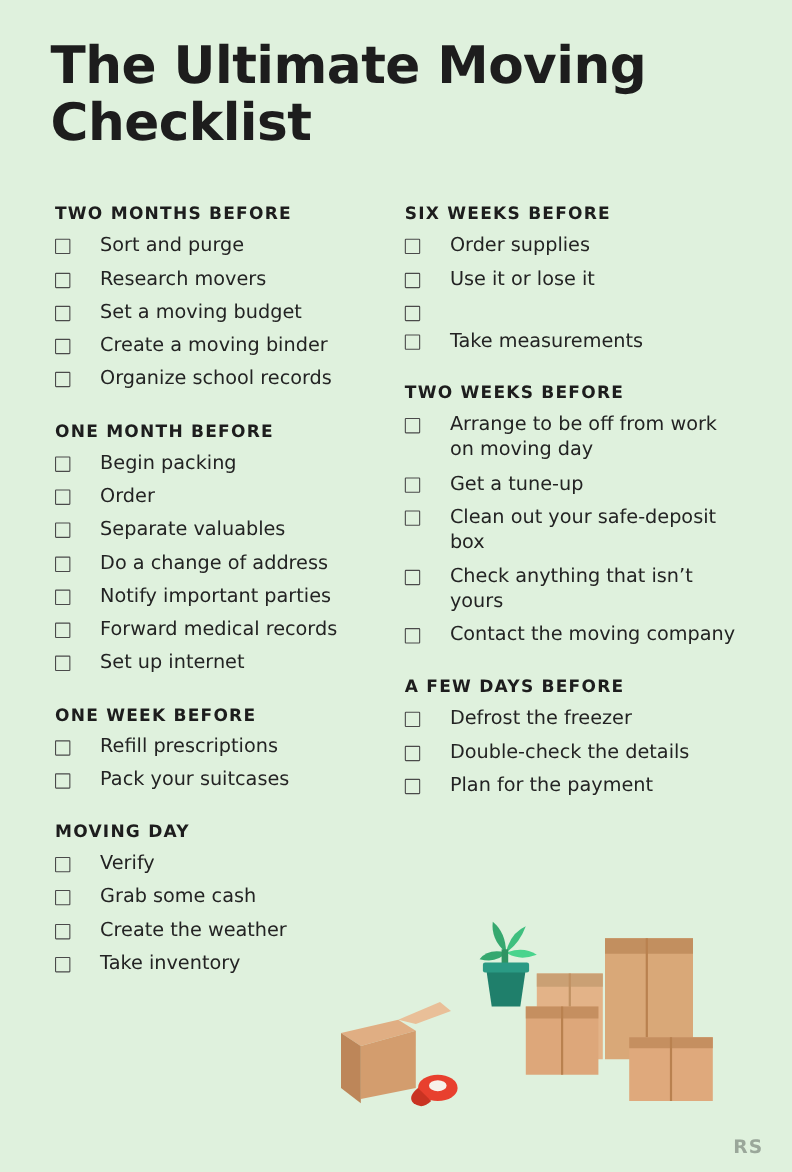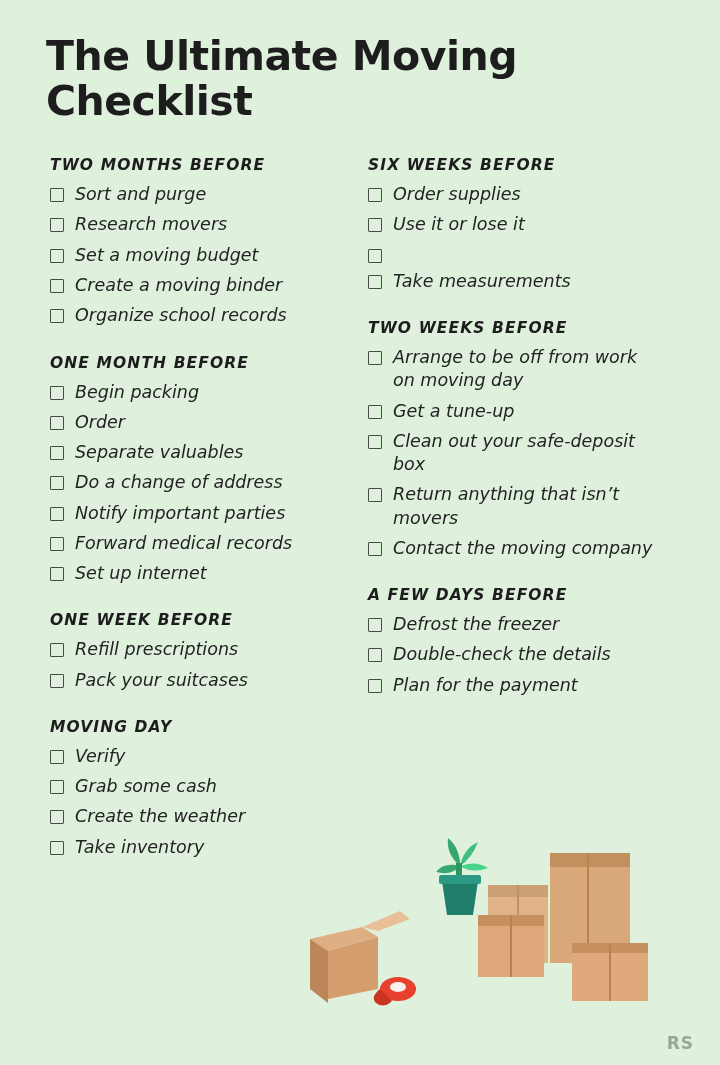--- a/index.html
+++ b/index.html
@@ -17,35 +17,34 @@
   }
   .page {
     position: relative;
     width: 720px;
     height: 1065px;
     box-sizing: border-box;
     padding: 34px 40px 0 40px;
   }
   .title {
     font-family: "DejaVu Sans", sans-serif;
-    font-size: 41px;
+    font-size: 47px;
     font-weight: bold;
     letter-spacing: -0.5px;
     color: #1d1d1d;
-    margin: 0 0 32px 6px;
+    margin: 0 0 48px 6px;
     line-height: 1.1;
   }
   .columns {
     display: flex;
     gap: 0px;
   }
   .col {
     width: 50%;
     box-sizing: border-box;
-    font-style: italic;
   }
   .col-left { padding-left: 10px; padding-right: 14px; }
   .col-right { padding-left: 8px; }
 
   .section { margin-bottom: 26px; }
   .section-title {
     font-size: 15.5px;
     font-weight: bold;
     letter-spacing: 1.1px;
     color: #1d1d1d;
@@ -54,20 +53,21 @@
   }
   ul.items {
     list-style: none;
     margin: 0;
     padding: 0;
   }
   ul.items li {
     display: flex;
     align-items: flex-start;
     margin-bottom: 7px;
+    gap: 16px;
   }
   .box {
     flex: 0 0 auto;
     width: 12px;
     height: 12px;
     border: 1.6px solid #4a4a4a;
     margin-top: 5px;
     margin-right: 11px;
     background: transparent;
     border-radius: 1px;
@@ -230,21 +230,21 @@
             <li>
               <span class="box"></span>
               <span class="item-text">Get a tune-up</span>
             </li>
             <li>
               <span class="box"></span>
               <span class="item-text">Clean out your safe-deposit box</span>
             </li>
             <li>
               <span class="box"></span>
-              <span class="item-text">Return anything that isn’t movers</span>
+              <span class="item-text">Check anything that isn’t yours</span>
             </li>
             <li>
               <span class="box"></span>
               <span class="item-text">Contact the moving company</span>
             </li>
           </ul>
         </div>
         <div class="section">
           <div class="section-title">A FEW DAYS BEFORE</div>
           <ul class="items">

